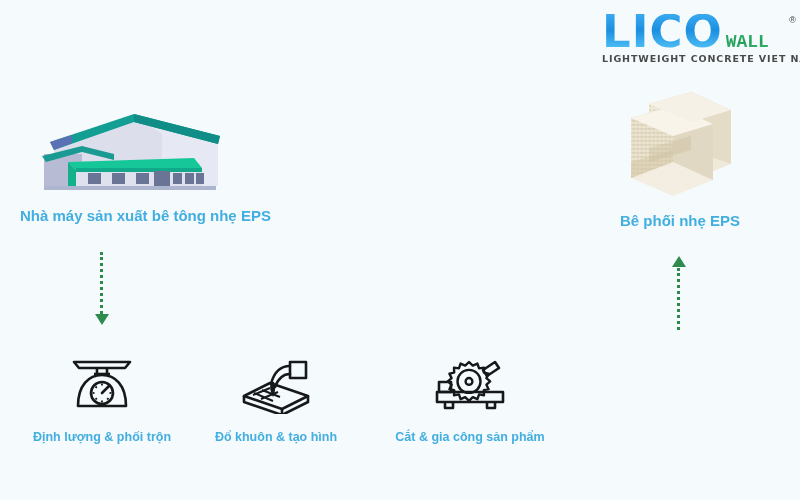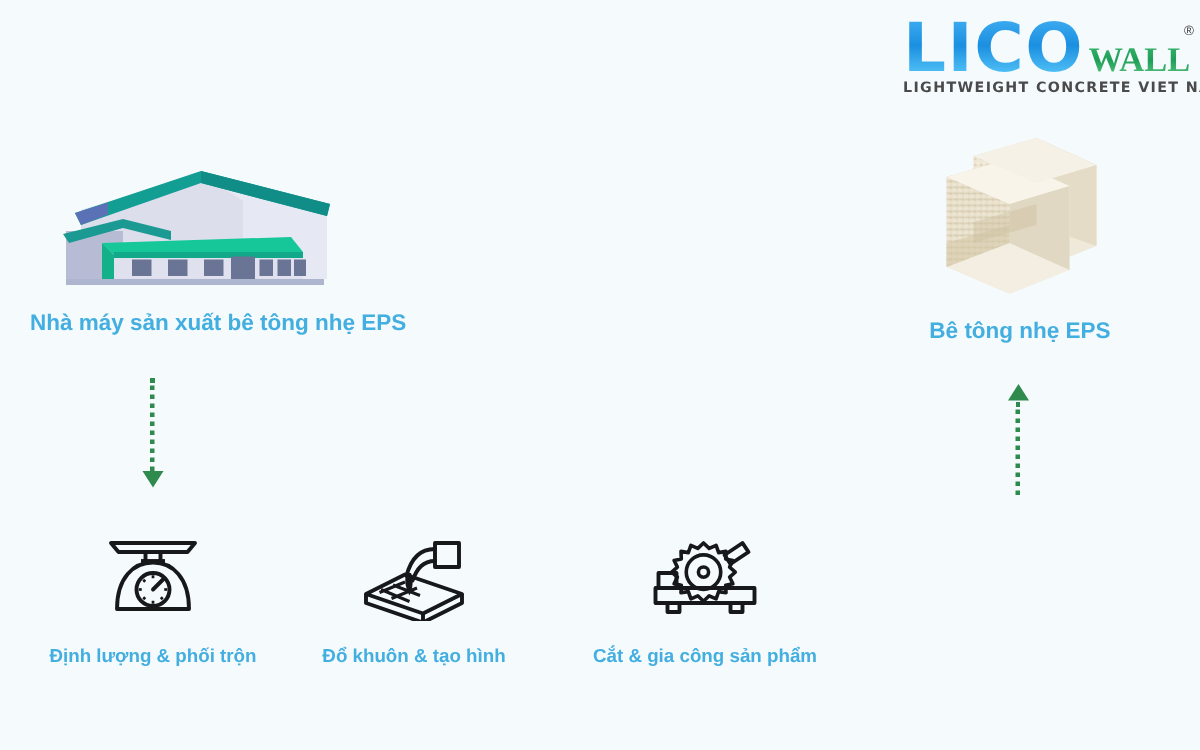--- a/index.html
+++ b/index.html
@@ -41,23 +41,23 @@
     font-size: 45px;
     letter-spacing: 1px;
     line-height: 36px;
     background: linear-gradient(180deg, #3aa9ef 0%, #1b8fe0 45%, #53c2f7 100%);
     -webkit-background-clip: text;
     background-clip: text;
     color: transparent;
     -webkit-text-fill-color: transparent;
   }
   .logo-wall {
-    font-family: Liberation Serif, serif;
-    font-weight: bold;
-    font-size: 23px;
+    font-family: Liberation Mono, monospace;
+    font-weight: bold;
+    font-size: 18px;
     letter-spacing: 0px;
     line-height: 36px;
     margin-left: 3px;
     background: linear-gradient(180deg, #49c47a 0%, #1f9e57 50%, #7bd89b 100%);
     -webkit-background-clip: text;
     background-clip: text;
     color: transparent;
     -webkit-text-fill-color: transparent;
   }
   .logo-reg {
@@ -249,21 +249,21 @@
         <polygon points="52,18 92,36 92,92 52,74" fill="#e0d8c2"></polygon>
         <polygon points="10,30 52,18 52,74 10,90" fill="url(#eps-tex)"></polygon>
 
         <polygon points="10,30 52,18 92,36 52,48" fill="#f8f4ea"></polygon>
         <polygon points="28,16 70,4 110,22 70,34" fill="#f6f1e6"></polygon>
 
         <polygon points="10,74 52,62 52,74 10,90" fill="#d3c6a6" opacity="0.55"></polygon>
         <polygon points="28,60 70,48 70,62 28,74" fill="#cfc2a2" opacity="0.45"></polygon>
       </svg>
     </div>
-    <div class="label-top">Bê tông nhẹ EPS</div>
+    <div class="label-top">Bê phối nhẹ EPS</div>
   </div>
 
   <div class="varrow down" style="left:92px; top:252px;">
     <div class="stem"></div>
     <div class="head"></div>
   </div>
 
   <div class="varrow up" style="left:669px; top:252px;">
     <div class="stem"></div>
     <div class="head"></div>

